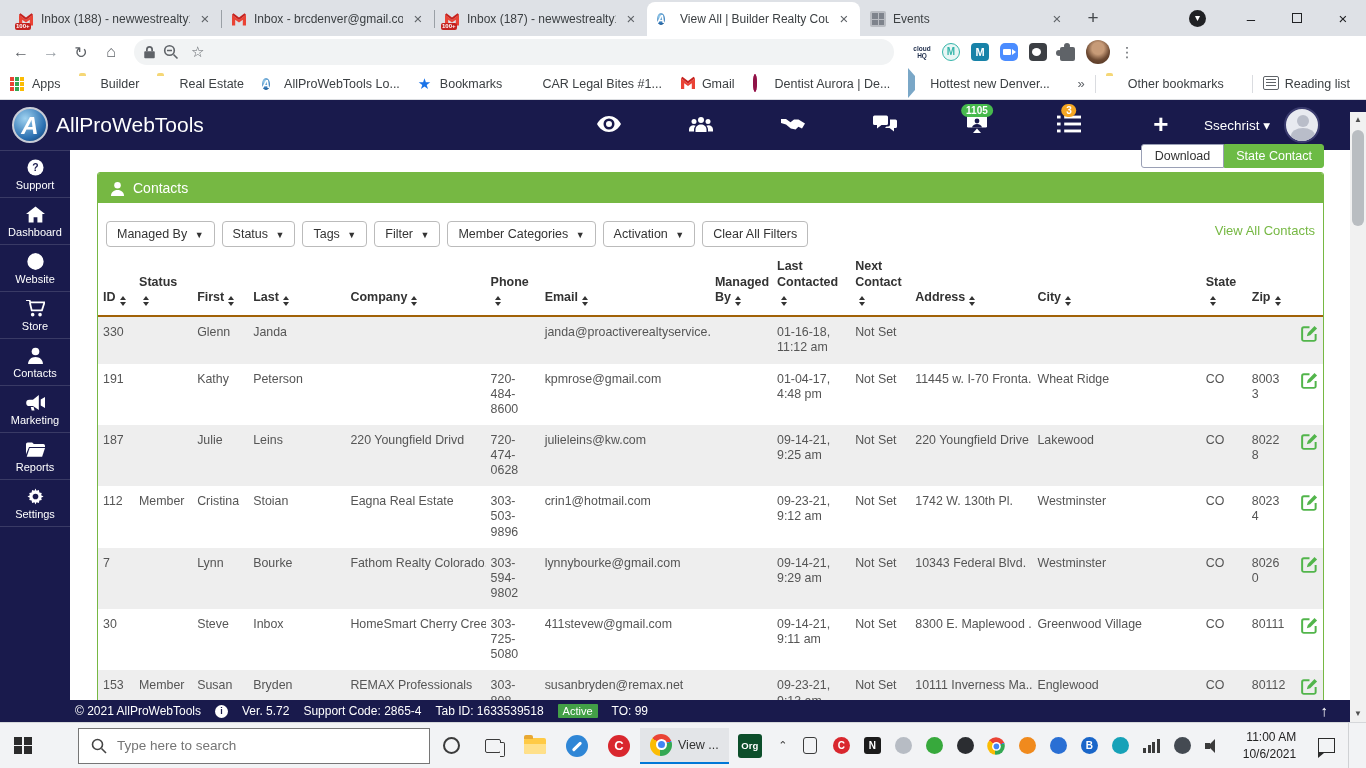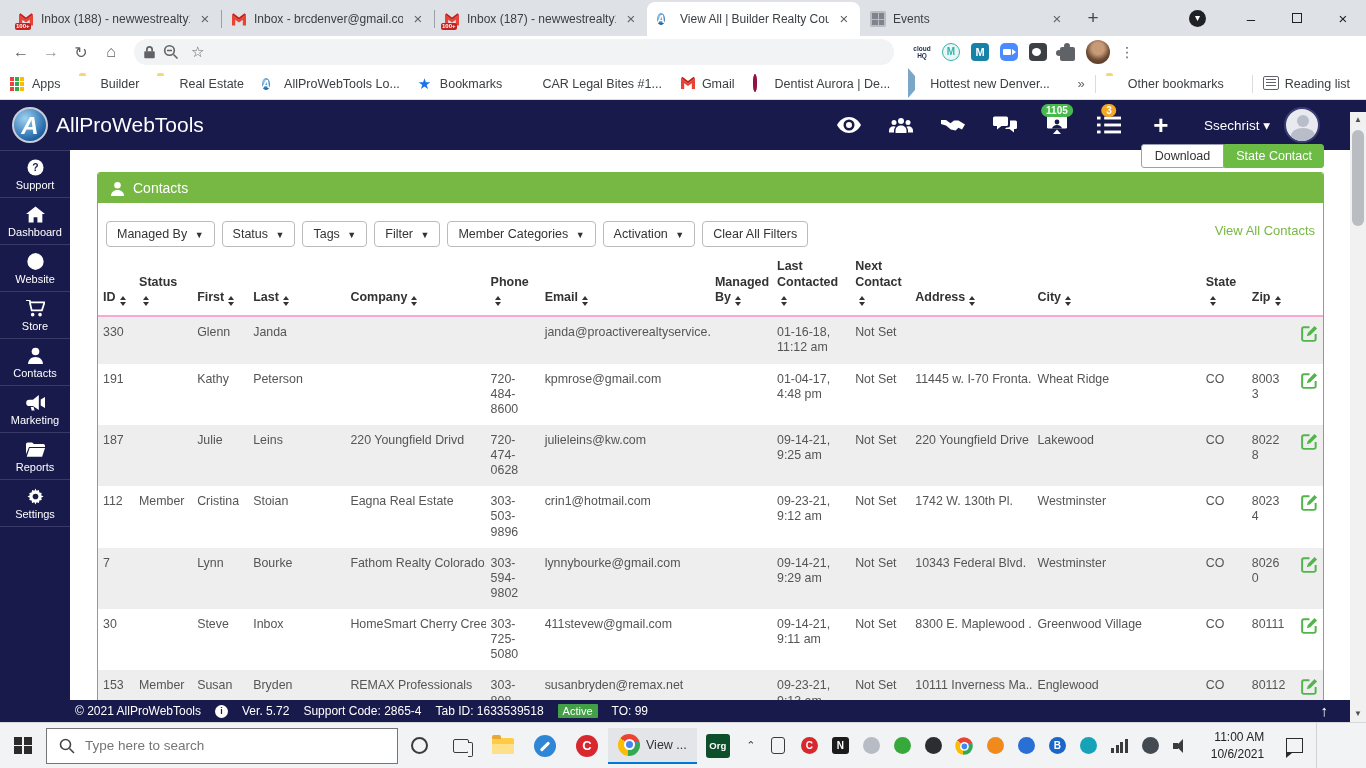--- a/index.html
+++ b/index.html
@@ -70,21 +70,21 @@
   .bm-ic-rl { width:16px; height:14px; border:1.5px solid #5f6368; border-radius:2px; display:flex; flex-direction:column; justify-content:space-evenly; padding:1px 2px; }
   .bm-ic-rl i { height:1.5px; background:#5f6368; }
 
   
   .page { position:absolute; top:100px; left:0; width:1366px; height:622px; background:#fff; overflow:hidden; }
   .apwt-header { position:absolute; top:0; left:0; width:1366px; height:50px; background:#191a4c; display:flex; align-items:center; padding:0 46px 0 12px; }
   .apwt-logo { display:flex; align-items:center; gap:8px; }
   .apwt-logo-ball { width:36px; height:36px; border-radius:50%; background:radial-gradient(circle at 35% 30%, #9fd2f0, #2a6fb0 65%, #10345c); border:2px solid #c8ccd6; color:#fff; font-size:24px; font-style:italic; font-weight:bold; text-align:center; line-height:33px; }
   .apwt-logo-text { color:#fff; font-size:21px; }
   .hdr-icons { margin-left:auto; display:flex; align-items:center; gap:26px; }
-  .hic { position:relative; color:#fff; width:26px; height:22px; display:flex; align-items:center; justify-content:center; }
+  .hic { position:relative; color:#fff; width:26px; height:22px; display:flex; justify-content:center;margin-left:40px; }
   .hic svg { width:24px; height:20px; fill:#fff; }
   .hic-plus { font-size:26px; font-weight:bold; line-height:20px; }
   .hbadge { position:absolute; top:-10px; left:50%; transform:translateX(-50%); color:#fff; font-size:10px; font-weight:bold; border-radius:8px; padding:1px 5px; line-height:11px; }
   .apwt-user { color:#fff; font-size:13.5px; margin-left:30px; white-space:nowrap; }
   .apwt-avatar { width:36px; height:36px; border-radius:50%; margin-left:14px; background:#e8eaf0; border:2px solid #3a3b6e; position:relative; overflow:hidden; }
   .apwt-avatar::before { content:""; position:absolute; left:11px; top:6px; width:12px; height:12px; border-radius:50%; background:#b9bdc9; }
   .apwt-avatar::after { content:""; position:absolute; left:5px; top:19px; width:24px; height:16px; border-radius:50% 50% 0 0; background:#b9bdc9; }
 
   .page-body { position:absolute; top:50px; left:0; width:1366px; height:550px; display:flex; }
   .sidebar { width:70px; background:#191a4c; flex:0 0 70px; }
@@ -101,21 +101,21 @@
 
   .panel { border:1px solid #76b843; border-radius:3px 3px 0 0; }
   .panel-header { background:#76b843; color:#fff; height:30px; display:flex; align-items:center; gap:8px; padding:0 12px; font-size:14px; border-radius:2px 2px 0 0; }
   .panel-header svg { width:15px; height:15px; fill:#fff; }
   .filter-row { display:flex; align-items:flex-start; padding:18px 8px 6px; gap:7px; }
   .fbtn { background:#fff; border:1px solid #bbb; border-radius:4px; color:#333; font-size:12.5px; padding:5px 10px; white-space:nowrap; }
   .fbtn .caret { font-size:9px; margin-left:4px; }
   .view-all { margin-left:auto; color:#76b843; font-size:13px; padding-top:2px; white-space:nowrap; }
 
   table.contacts { width:100%; border-collapse:collapse; table-layout:fixed; }
-  table.contacts th { font-size:12.5px; color:#333; text-align:left; vertical-align:bottom; padding:6px 5px 9px; border-bottom:2px solid #f9a8d4; font-weight:bold; line-height:1.25; }
+  table.contacts th { font-size:12.5px; color:#333; text-align:left; vertical-align:bottom; padding:6px 5px 9px; border-bottom:2px solid #a16207; font-weight:bold; line-height:1.25; }
   table.contacts td { font-size:12.4px; color:#555; vertical-align:top; padding:8px 5px; line-height:1.22; word-wrap:break-word; }
   tbody tr:nth-child(odd) { background:#eee; }
   .sort { display:inline-flex; flex-direction:column; gap:2px; margin-left:4px; vertical-align:1px; }
   .sort i { width:0; height:0; border-left:3.5px solid transparent; border-right:3.5px solid transparent; display:block; }
   .sort .up { border-bottom:4.5px solid #333; }
   .sort .dn { border-top:4.5px solid #333; }
   td.col-company, td.col-email, td.col-address, td.col-city { white-space:nowrap; overflow:hidden; }
   td.col-edit { text-align:right; padding-right:8px; }
   .edit-ic svg { width:17px; height:17px; }
 
@@ -128,21 +128,21 @@
   .scrollbar { position:absolute; top:112px; right:0; width:16px; height:610px; background:#f1f1f1; z-index:30; }
   .sb-arrow { height:16px; color:#505050; font-size:8px; text-align:center; line-height:16px; }
   .sb-thumb { position:absolute; top:18px; left:2px; width:12px; height:96px; background:#b9bdc1; border-radius:6px; }
   .sb-arrow.bottom { position:absolute; bottom:0; width:16px; }
 
   
   .taskbar { position:absolute; bottom:0; left:0; width:1366px; height:46px; background:#f2f3f5; border-top:1px solid #d5d7da; display:flex; align-items:center; }
   .tb-start { width:46px; height:46px; display:flex; align-items:center; justify-content:center; }
   .win-logo { display:grid; grid-template-columns:8px 8px; grid-template-rows:8px 8px; gap:1.5px; }
   .win-logo i { background:#2b2b2b; }
-  .tb-search { width:352px; height:36px; background:#fff; border:1px solid #767676; display:flex; align-items:center; gap:10px; padding:0 12px; }
+  .tb-search { width:352px; height:36px; background:#fff; border:1px solid #767676; display:flex; align-items:center; gap:10px; padding:0 12px;margin-left:32px; }
   .tb-search svg { width:16px; height:16px; }
   .tb-search-text { font-size:13.5px; color:#444; border:none; outline:none; width:260px; background:transparent; font-family:"Liberation Sans",sans-serif; }
   .tb-ic { width:42px; height:46px; display:flex; align-items:center; justify-content:center; }
   .cortana-ring { width:17px; height:17px; border:2px solid #3b3b3b; border-radius:50%; }
   .taskview-ic { position:relative; width:16px; height:14px; border:1.6px solid #3b3b3b; border-radius:2px; }
   .taskview-ic::before { content:""; position:absolute; right:-5px; top:2px; width:4px; height:13px; background:#f2f3f5; border:1.6px solid #3b3b3b; border-left:none; border-radius:0 2px 2px 0; }
   .folder-ic { position:relative; width:22px; height:16px; background:#ffca45; border-radius:2px; }
   .folder-ic::before { content:""; position:absolute; top:-3px; left:0; width:9px; height:4px; background:#e8a833; border-radius:2px 2px 0 0; }
   .folder-ic::after { content:""; position:absolute; left:0; bottom:0; width:22px; height:10px; background:#ffe08a; border-radius:0 0 2px 2px; }
   .wrench-ic { width:22px; height:22px; border-radius:50%; background:#2f86d6; position:relative; }

